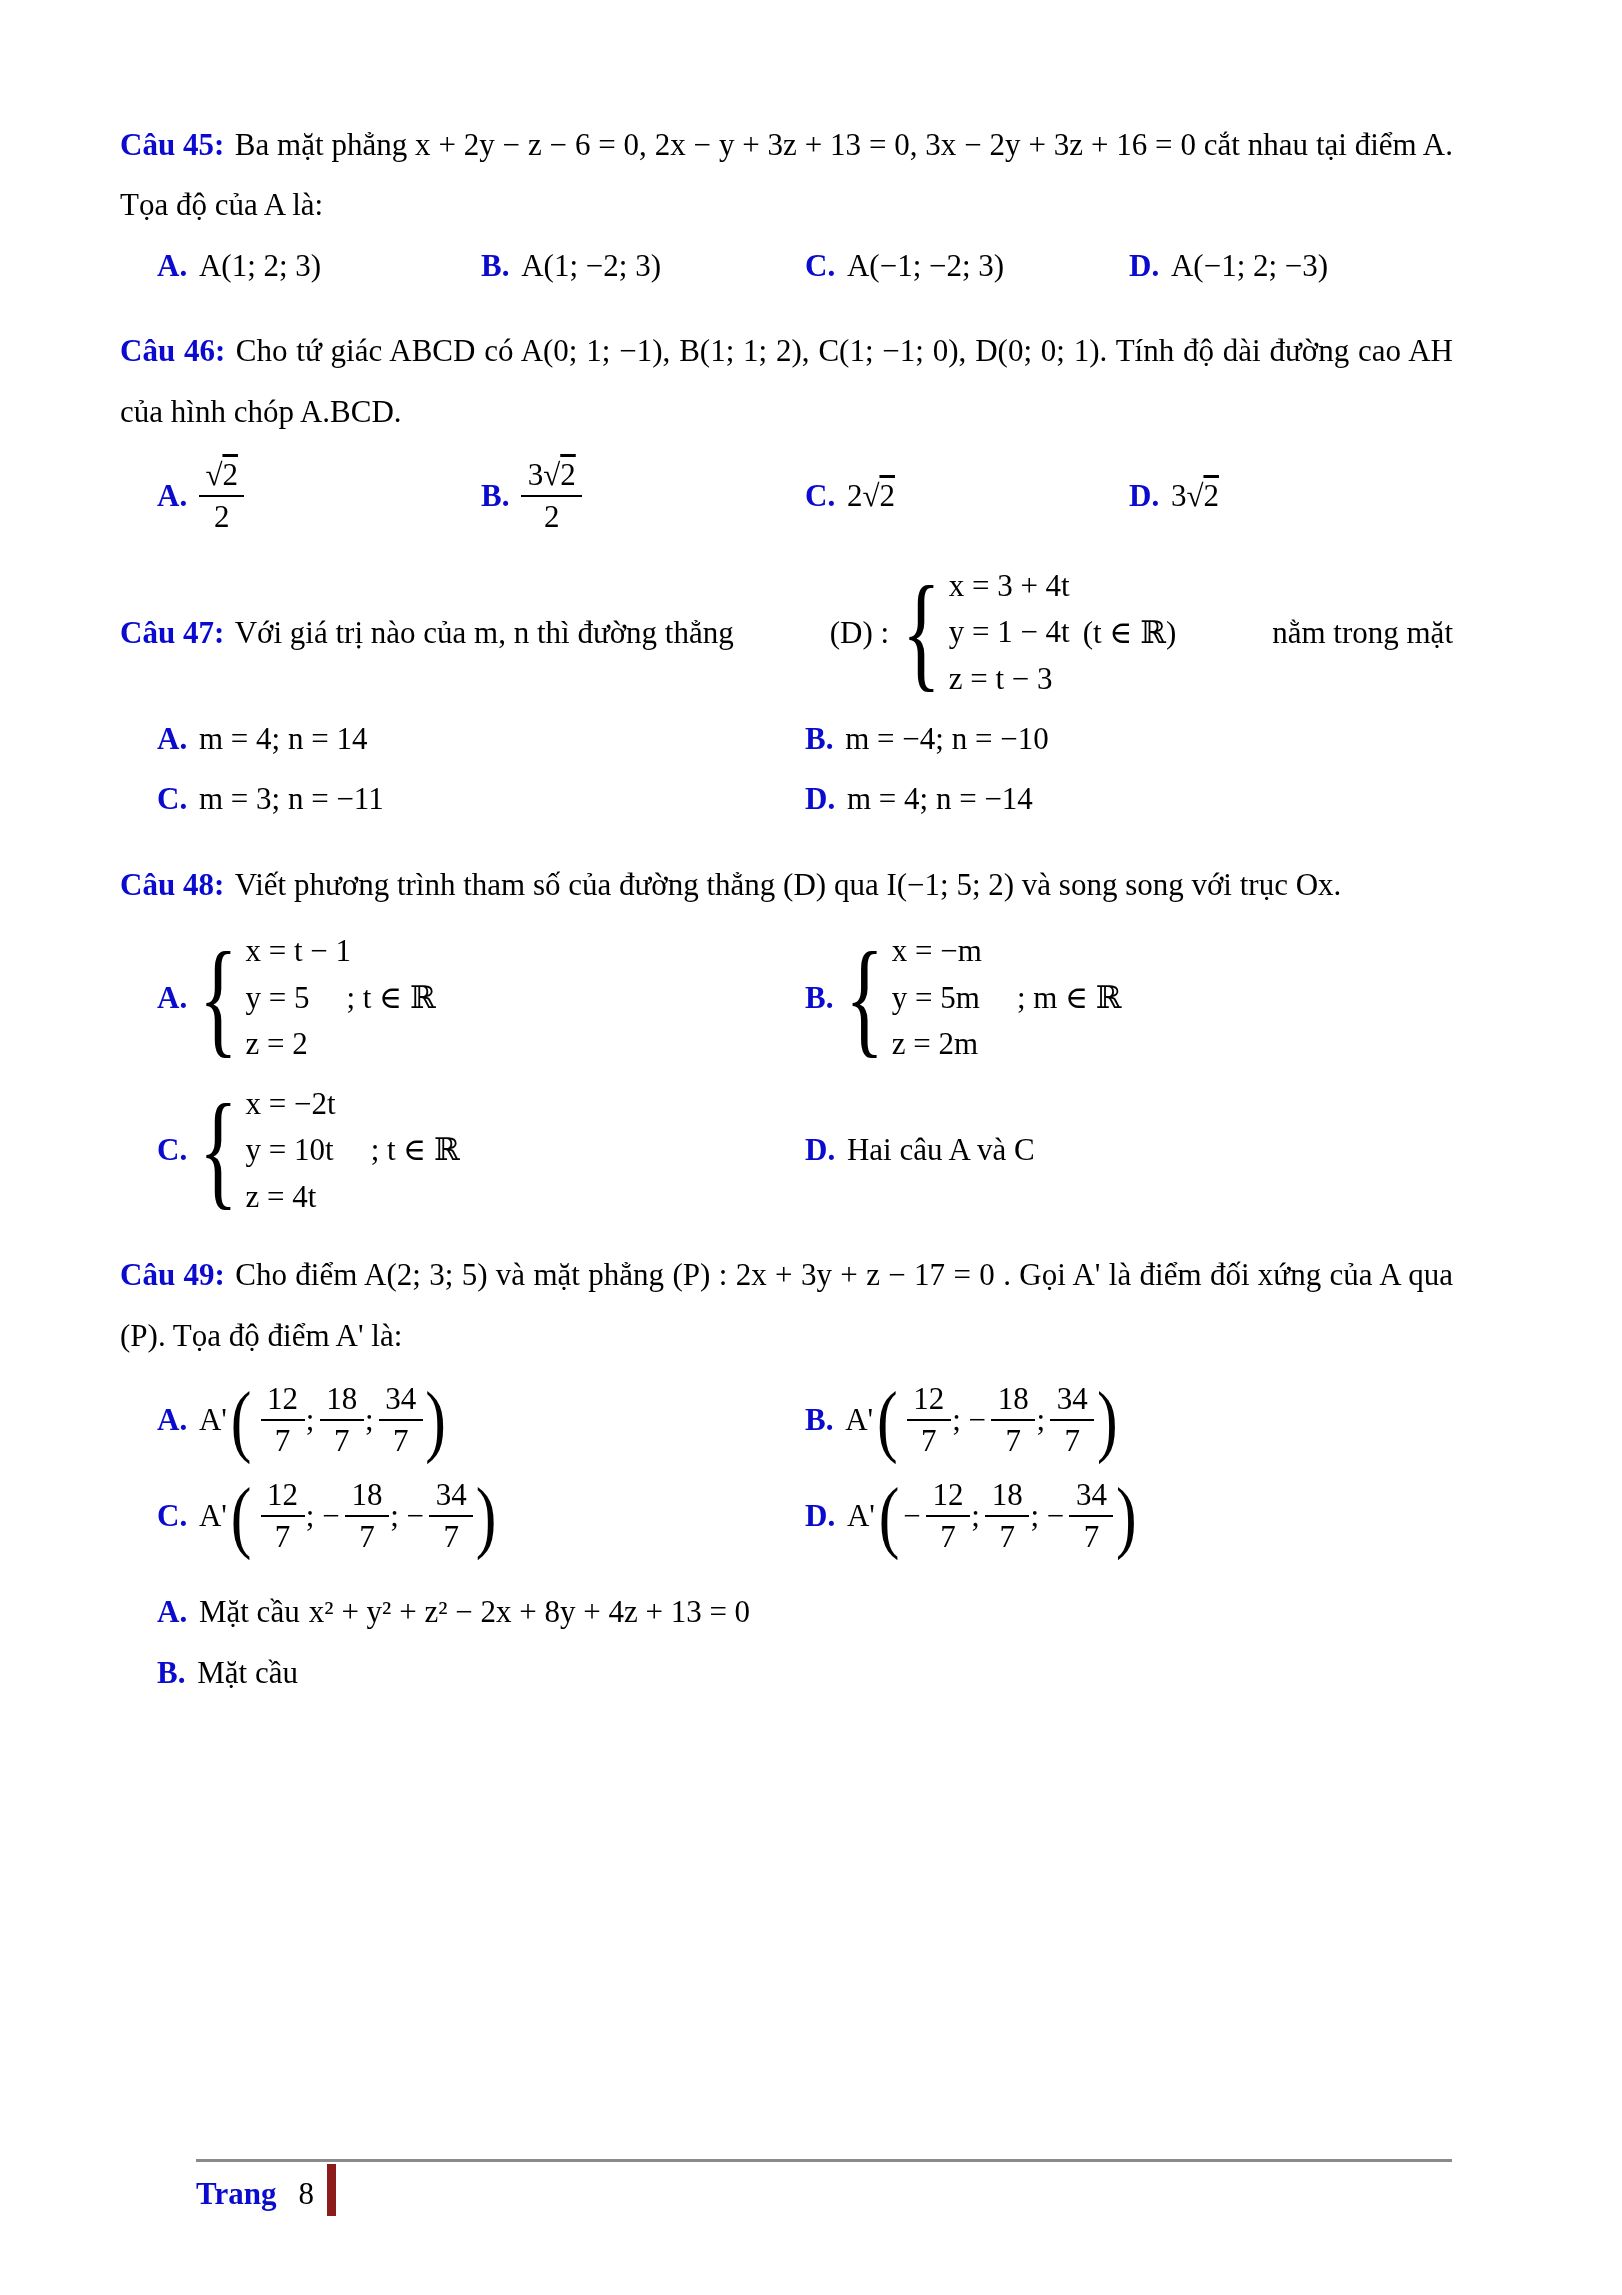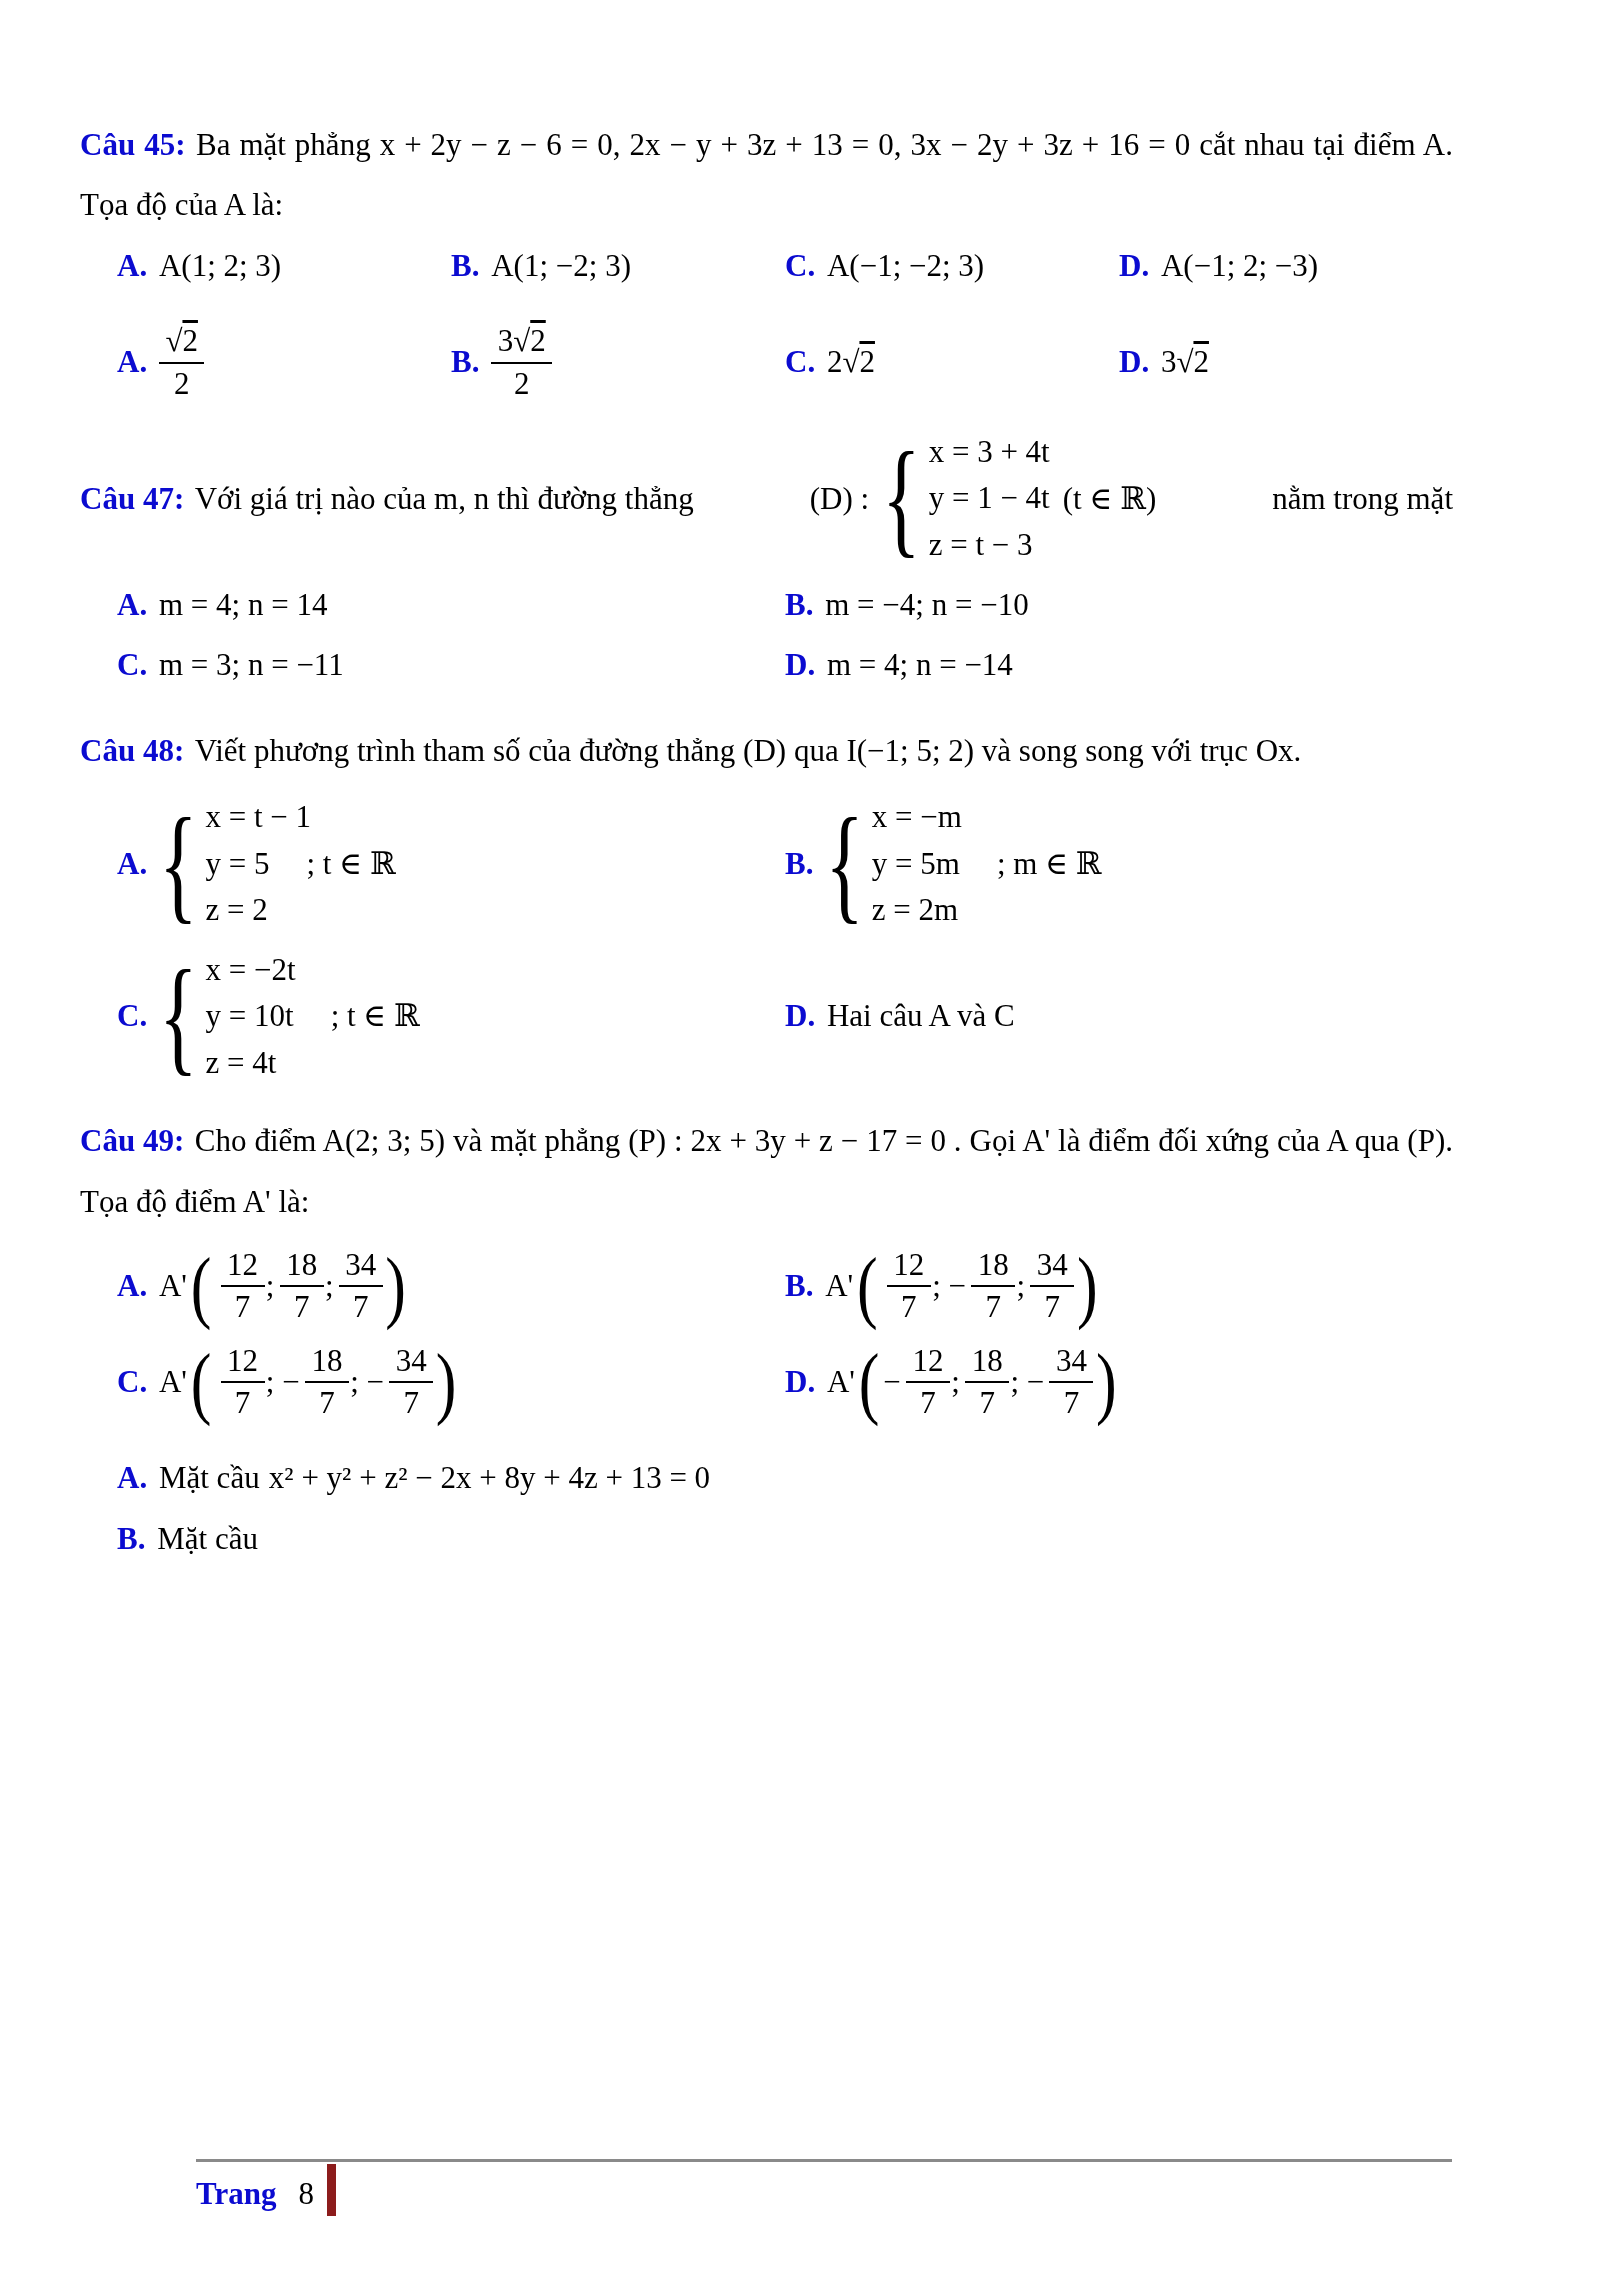--- a/index.html
+++ b/index.html
@@ -1,20 +1,20 @@
 <!DOCTYPE html>
 <html style="font-size:10.5px"><head>
 <meta charset="utf-8">
 <style>
   *{margin:0;padding:0;box-sizing:border-box;}
   html,body{width:1623px;height:2295px;}
   body{position:relative;background:#ffffff;color:#000;
        font-family:"Liberation Serif","DejaVu Serif",serif;
        font-size:31px;overflow:hidden;}
-  .page{padding:115px 170px 0 80px;}
+  .page{padding:115px 170px 0 120px;}
   .q{margin-bottom:25px;}
   .stem{line-height:1.95;text-align:justify;}
   .qlabel{color:#0b0bd0;font-weight:bold;margin-right:10.5px;text-align:right;}
   .letter{color:#0b0bd0;font-weight:bold;margin-right:11.8px;flex:none;}
   .optrow{display:flex;align-items:center;padding-left:37px;line-height:1.95;}
   .cols4 > .opt{width:25%;}
   .cols2 > .opt{width:50%;}
   .opt{display:flex;align-items:center;}
   .optline{line-height:1.95;padding-left:37px;display:flex;align-items:baseline;}
   .optline .pretext{margin-right:9.2px;}
@@ -69,20 +69,21 @@
           <span>A(−1; −2; 3)</span>
         </span>
       <span class="opt">
           <span class="letter">D.</span>
           <span>A(−1; 2; −3)</span>
         </span>
     </div>
   </section>
 
   <section class="q">
+    <p class="stem"><span class="qlabel">Câu 46:</span><span>Cho tứ giác ABCD có A(0; 1; −1), B(1; 1; 2), C(1; −1; 0), D(0; 0; 1). Tính độ dài đường cao AH của hình chóp A.BCD.</span></p>
     <div class="optrow cols4 tall">
       <span class="opt">
         <span class="letter">A.</span>
         <span class="frac">
           <span class="num">
               <span></span>
               <span class="sq"><span>√</span><span class="rad">2</span></span>
             </span>
           <span class="den">2</span>
         </span>

